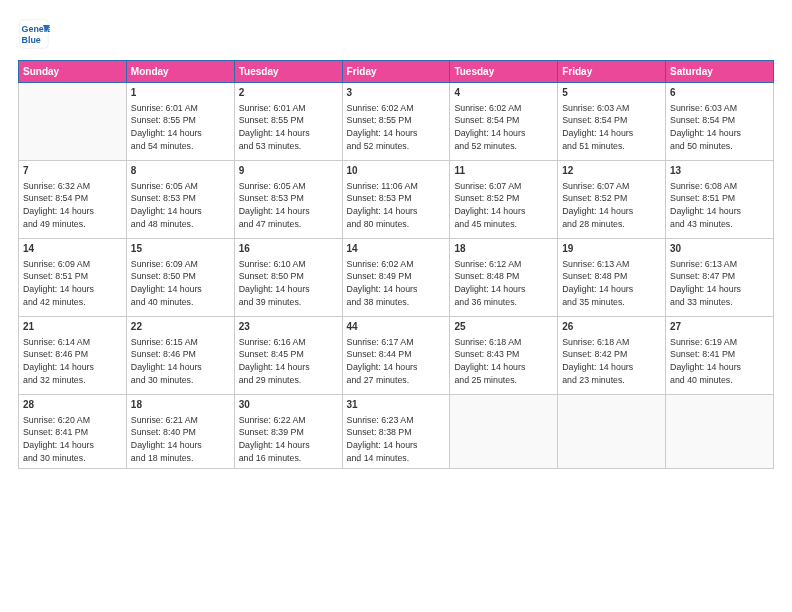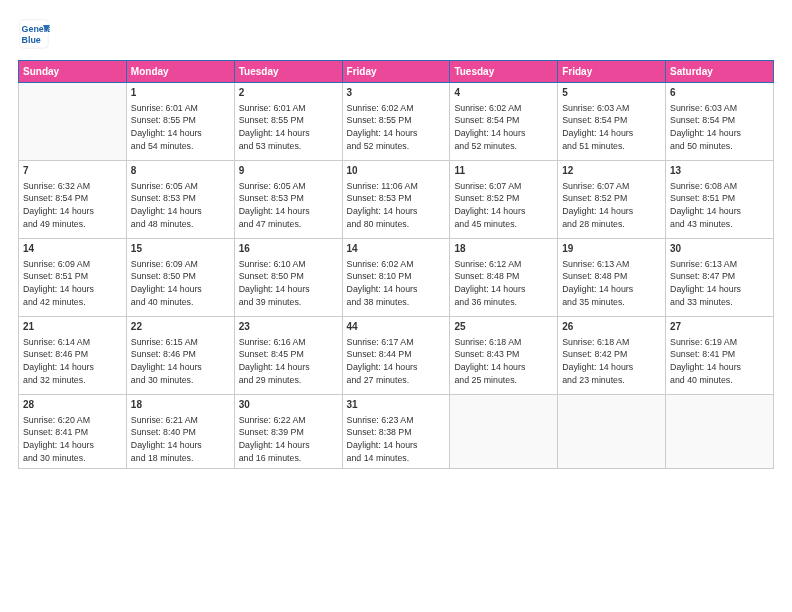--- a/index.html
+++ b/index.html
@@ -241,21 +241,21 @@
           <td>
             <span class="day-num">16</span>
             <div class="cell-text">Sunrise: 6:10 AM</div>
             <div class="cell-text">Sunset: 8:50 PM</div>
             <div class="cell-text">Daylight: 14 hours</div>
             <div class="cell-text">and 39 minutes.</div>
           </td>
           <td>
             <span class="day-num">14</span>
             <div class="cell-text">Sunrise: 6:02 AM</div>
-            <div class="cell-text">Sunset: 8:10 PM</div>
+            <div class="cell-text">Sunset: 8:49 PM</div>
             <div class="cell-text">Daylight: 14 hours</div>
             <div class="cell-text">and 38 minutes.</div>
           </td>
           <td>
             <span class="day-num">18</span>
             <div class="cell-text">Sunrise: 6:12 AM</div>
             <div class="cell-text">Sunset: 8:48 PM</div>
             <div class="cell-text">Daylight: 14 hours</div>
             <div class="cell-text">and 36 minutes.</div>
           </td>

